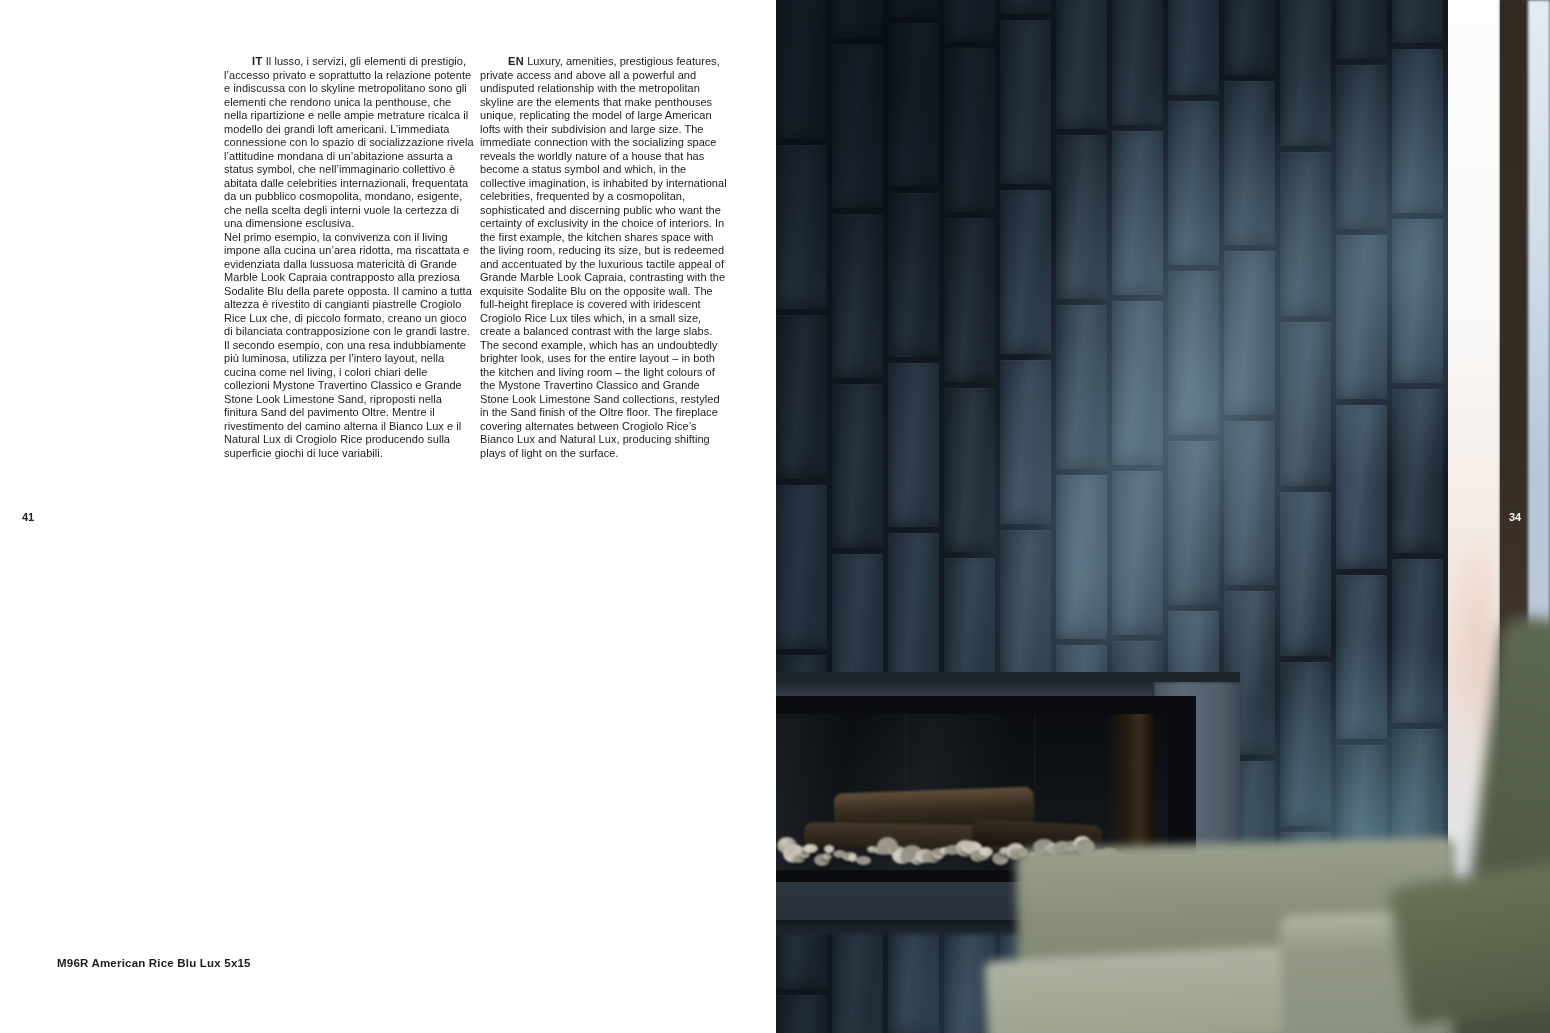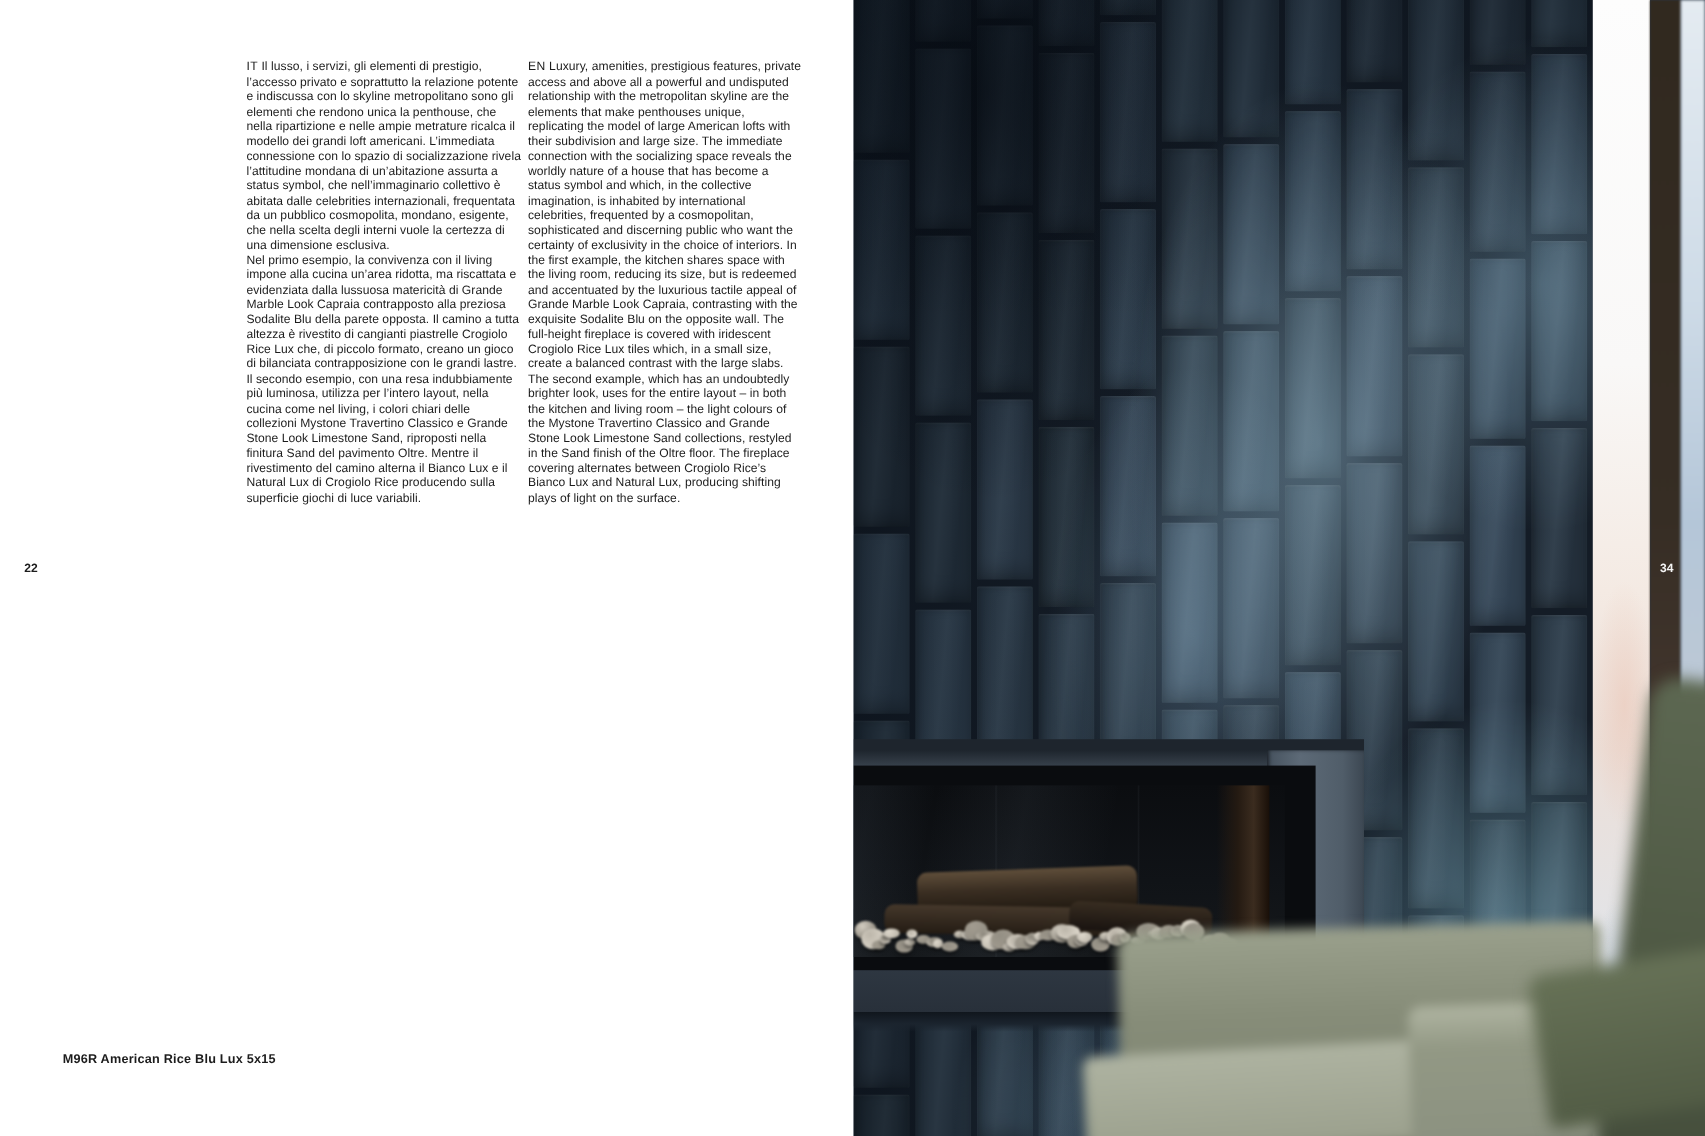--- a/index.html
+++ b/index.html
@@ -3,21 +3,21 @@
 <meta charset="utf-8">
 <style>
   html,body{margin:0;padding:0;background:#ffffff;}
   #spread{position:relative;width:1550px;height:1033px;overflow:hidden;
           font-family:"Liberation Sans",sans-serif;background:#ffffff;}
 
   
   .text-col{position:absolute;top:55px;width:250px;font-size:11px;line-height:13.5px;
             color:#1c1c1c;letter-spacing:0.05px;}
   .text-col p{margin:0;}
-  .lang{font-weight:400;letter-spacing:.4px;}
+  .lang{font-weight:700;letter-spacing:.4px;margin-left:28px;}
   #it-col{left:224px;}
   #en-col{left:480px;}
   .pagenum{position:absolute;font-size:11px;font-weight:700;color:#1c1c1c;}
   #pagenum-left{left:22px;top:511px;}
   #pagenum-right{left:1509px;top:511px;color:#f4f4f4;z-index:40;}
   #caption{position:absolute;left:57px;top:957px;font-size:11.5px;font-weight:700;
            color:#1c1c1c;letter-spacing:.2px;}
 
   
   #photo{position:absolute;left:776px;top:0;width:774px;height:1033px;overflow:hidden;
@@ -102,21 +102,21 @@
 
   <div class="text-col" id="it-col">
     <p><span class="lang">IT</span> <span>Il lusso, i servizi, gli elementi di prestigio, l’accesso privato e soprattutto la relazione potente e indiscussa con lo skyline metropolitano sono gli elementi che rendono unica la penthouse, che nella ripartizione e nelle ampie metrature ricalca il modello dei grandi loft americani. L’immediata connessione con lo spazio di socializzazione rivela l’attitudine mondana di un’abitazione assurta a status symbol, che nell’immaginario collettivo è abitata dalle celebrities internazionali, frequentata da un pubblico cosmopolita, mondano, esigente, che nella scelta degli interni vuole la certezza di una dimensione esclusiva.</span></p>
     <p>Nel primo esempio, la convivenza con il living impone alla cucina un’area ridotta, ma riscattata e evidenziata dalla lussuosa matericità di Grande Marble Look Capraia contrapposto alla preziosa Sodalite Blu della parete opposta. Il camino a tutta altezza è rivestito di cangianti piastrelle Crogiolo Rice Lux che, di piccolo formato, creano un gioco di bilanciata contrapposizione con le grandi lastre. Il secondo esempio, con una resa indubbiamente più luminosa, utilizza per l’intero layout, nella cucina come nel living, i colori chiari delle collezioni Mystone Travertino Classico e Grande Stone Look Limestone Sand, riproposti nella finitura Sand del pavimento Oltre. Mentre il rivestimento del camino alterna il Bianco Lux e il Natural Lux di Crogiolo Rice producendo sulla superficie giochi di luce variabili.</p>
   </div>
 
   <div class="text-col" id="en-col">
     <p><span class="lang">EN</span> <span>Luxury, amenities, prestigious features, private access and above all a powerful and undisputed relationship with the metropolitan skyline are the elements that make penthouses unique, replicating the model of large American lofts with their subdivision and large size. The immediate connection with the socializing space reveals the worldly nature of a house that has become a status symbol and which, in the collective imagination, is inhabited by international celebrities, frequented by a cosmopolitan, sophisticated and discerning public who want the certainty of exclusivity in the choice of interiors. In the first example, the kitchen shares space with the living room, reducing its size, but is redeemed and accentuated by the luxurious tactile appeal of Grande Marble Look Capraia, contrasting with the exquisite Sodalite Blu on the opposite wall. The full-height fireplace is covered with iridescent Crogiolo Rice Lux tiles which, in a small size, create a balanced contrast with the large slabs. The second example, which has an undoubtedly brighter look, uses for the entire layout – in both the kitchen and living room – the light colours of the Mystone Travertino Classico and Grande Stone Look Limestone Sand collections, restyled in the Sand finish of the Oltre floor. The fireplace covering alternates between Crogiolo Rice’s Bianco Lux and Natural Lux, producing shifting plays of light on the surface.</span></p>
   </div>
 
-  <div class="pagenum" id="pagenum-left">22</div>
+  <div class="pagenum" id="pagenum-left">41</div>
   <div id="caption">M96R American Rice Blu Lux 5x15</div>
 
   <div id="photo">
     <div id="tileWall">
         <div class="tile" style="left: 0px; top: -25px; width: 51px; height: 164px; background: linear-gradient(95deg, rgba(0, 0, 0, 0) 12%, rgba(175, 205, 225, 0.1) 46%, rgba(0, 0, 0, 0) 74%), rgb(38, 52, 64);"></div>
         <div class="tile" style="left: 0px; top: 145px; width: 51px; height: 164px; background: linear-gradient(95deg, rgba(0, 0, 0, 0) 12%, rgba(175, 205, 225, 0.1) 46%, rgba(0, 0, 0, 0) 74%), rgb(46, 62, 77);"></div>
         <div class="tile" style="left: 0px; top: 315px; width: 51px; height: 164px; background: linear-gradient(95deg, rgba(0, 0, 0, 0) 12%, rgba(175, 205, 225, 0.1) 46%, rgba(0, 0, 0, 0) 74%), rgb(35, 47, 58);"></div>
         <div class="tile" style="left: 0px; top: 485px; width: 51px; height: 164px; background: linear-gradient(95deg, rgba(0, 0, 0, 0) 12%, rgba(175, 205, 225, 0.1) 46%, rgba(0, 0, 0, 0) 74%), rgb(46, 62, 77);"></div>
         <div class="tile" style="left: 0px; top: 655px; width: 51px; height: 164px; background: linear-gradient(95deg, rgba(0, 0, 0, 0) 12%, rgba(175, 205, 225, 0.1) 46%, rgba(0, 0, 0, 0) 74%), rgb(38, 52, 64);"></div>
         <div class="tile" style="left: 0px; top: 825px; width: 51px; height: 164px; background: linear-gradient(95deg, rgba(0, 0, 0, 0) 12%, rgba(175, 205, 225, 0.1) 46%, rgba(0, 0, 0, 0) 74%), rgb(37, 49, 61);"></div>

